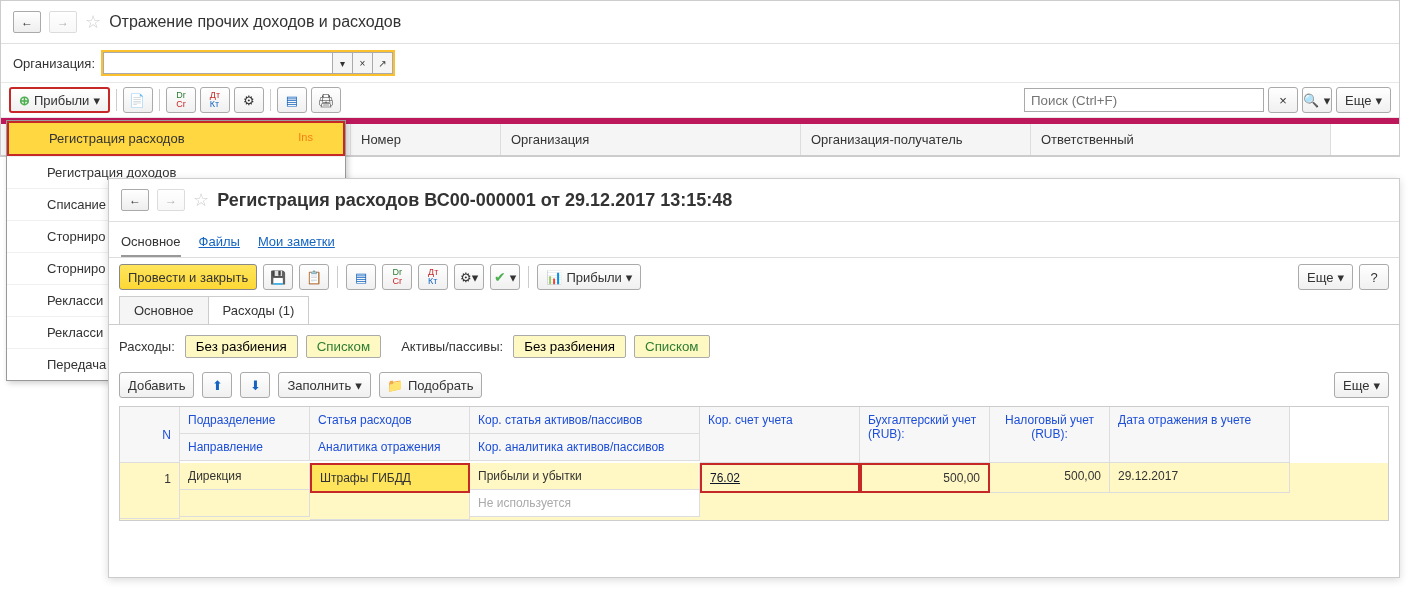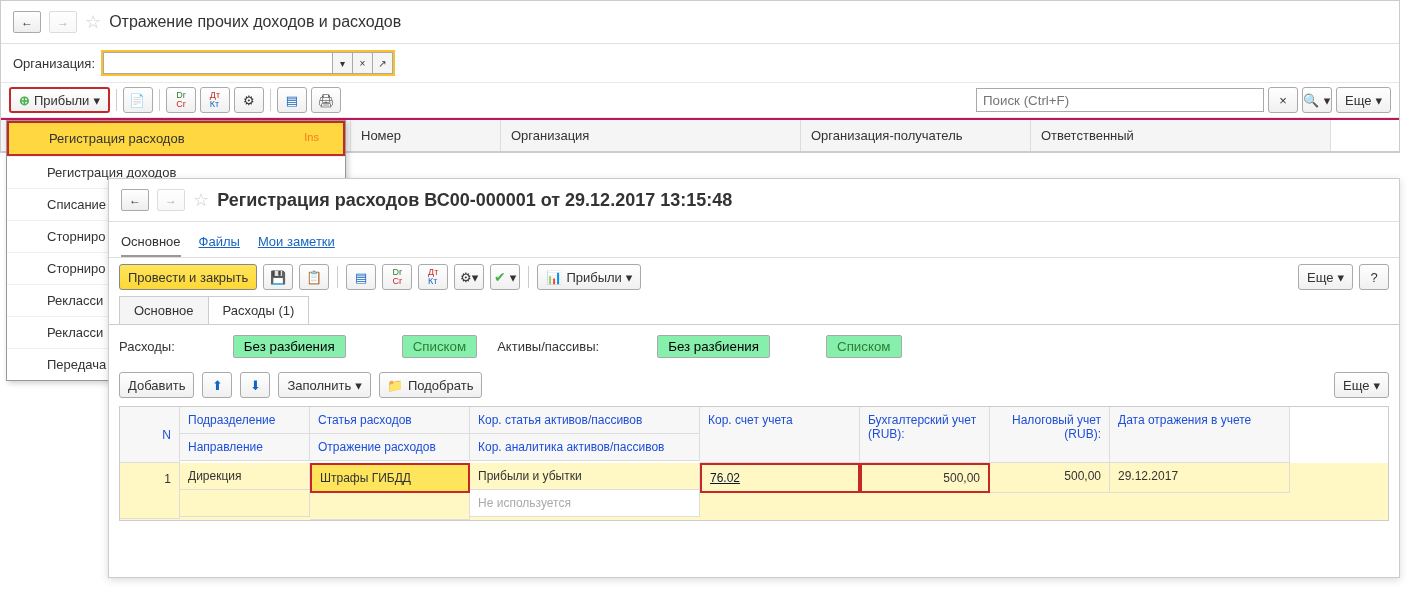--- a/index.html
+++ b/index.html
@@ -19,46 +19,46 @@
 .org-input { width: 230px; height: 22px; border: 1px solid #aaa; padding: 0 4px; }
 .small-btn { width: 20px; height: 22px; border: 1px solid #aaa; border-left: none; background: #f5f5f5; font-size: 10px; display: flex; align-items: center; justify-content: center; cursor: pointer; }
 
 .toolbar { display: flex; align-items: center; padding: 4px 8px; gap: 4px; border-top: 1px solid #e8e8e8; border-bottom: 1px solid #e8e8e8; }
 .toolbar-right { margin-left: auto; display: flex; gap: 4px; align-items: center; }
 .btn { height: 26px; border: 1px solid #aaa; background: linear-gradient(#fff,#f0f0f0); border-radius: 3px; padding: 0 8px; display: flex; align-items: center; gap: 4px; cursor: pointer; font-size: 13px; }
 .btn.yellow { background: linear-gradient(#ffe55c,#fdd835); font-weight: normal; border-color: #888; }
 .btn.icon-only { width: 30px; padding: 0; justify-content: center; }
 .btn.create { border: 2px solid #c62828; }
 .divider { width: 1px; height: 22px; background: #ccc; margin: 0 2px; }
-.search-input { width: 288px; height: 24px; border: 1px solid #aaa; padding: 0 6px; color: #999; }
+.search-input { width: 240px; height: 24px; border: 1px solid #aaa; padding: 0 6px; color: #999; }
 
 .context-menu { position: absolute; left: 6px; top: 120px; width: 340px; background: #fff; border: 1px solid #999; box-shadow: 2px 2px 6px rgba(0,0,0,0.2); }
-.menu-item { padding: 8px 24px 8px 40px; cursor: pointer; display: flex; justify-content: space-between; }
+.menu-item { padding: 8px 30px 8px 40px; cursor: pointer; display: flex; justify-content: space-between; }
 .menu-item.highlight { background: #ffd740; border: 2px solid #c62828; }
 .menu-item + .menu-item { border-top: 1px solid #f0f0f0; }
 .menu-shortcut { color: #f57f17; font-size: 11px; }
 
-.back-grid-header { display: flex; border-top: 2px solid #be185d; border-bottom: 1px solid #ccc; margin-top: 0; }
+.back-grid-header { display: flex; border-top: 6px solid #be185d; border-bottom: 1px solid #ccc; margin-top: 0; }
 .back-grid-header > div { padding: 8px 10px; border-right: 1px solid #ddd; background: #f5f5f5; width: 240px; }
 .back-grid-header > div:first-child { width: 350px; }
 
 .tabs { display: flex; padding: 8px 12px 0; gap: 18px; border-bottom: 1px solid #ddd; }
 .tab { padding: 4px 0 6px; cursor: pointer; color: #1565c0; text-decoration: underline; }
 .tab.active { color: #333; text-decoration: none; border-bottom: 2px solid #999; }
 
 .front-toolbar { display: flex; align-items: center; padding: 6px 10px; gap: 6px; }
 .front-toolbar-right { margin-left: auto; display: flex; gap: 6px; }
 
 .subtabs { display: flex; padding: 0 10px; }
 .subtab { padding: 6px 14px; border: 1px solid #ccc; border-bottom: none; background: #f5f5f5; cursor: pointer; margin-right: -1px; }
 .subtab.active { background: #fff; }
 
 .filter-row { display: flex; align-items: center; padding: 10px; gap: 8px; border-top: 1px solid #ccc; }
 .filter-label { margin-right: 2px; }
-.toggle-btn { border: 1px solid #aaa; background: #86efac; padding: 3px 10px; border-radius: 2px; cursor: pointer; margin-left: 48px; }
+.toggle-btn { border: 1px solid #aaa; background: #fef9c3; padding: 3px 10px; border-radius: 2px; cursor: pointer; }
 .toggle-btn.active { color: #2e7d32; }
 
 .grid-toolbar { display: flex; padding: 4px 10px; gap: 8px; }
 
 .grid { border: 1px solid #ccc; margin: 4px 10px; }
 .grid-header-row, .grid-row { display: flex; }
 .grid-cell { border-right: 1px solid #ddd; border-bottom: 1px solid #ddd; padding: 6px 8px; font-size: 12px; overflow: hidden; white-space: nowrap; }
 .grid-header-row .grid-cell { background: #f7f7f7; color: #1d4ed8; }
 .col-n { width: 60px; text-align: right; }
 .col-dept { width: 130px; }
@@ -250,29 +250,29 @@
   </div>
   <div class="grid">
     <div class="grid-header-row">
       <div class="grid-cell col-n" style="height:56px;line-height:44px">N</div>
       <div style="display:flex;flex-direction:column">
         <div class="grid-cell col-dept">Подразделение</div>
         <div class="grid-cell col-dept">Направление</div>
       </div>
       <div style="display:flex;flex-direction:column">
         <div class="grid-cell col-stat">Статья расходов</div>
-        <div class="grid-cell col-stat">Отражение расходов</div>
+        <div class="grid-cell col-stat">Аналитика отражения</div>
       </div>
       <div style="display:flex;flex-direction:column">
         <div class="grid-cell col-cor">Кор. статья активов/пассивов</div>
         <div class="grid-cell col-cor">Кор. аналитика активов/пассивов</div>
       </div>
       <div class="grid-cell col-acct" style="height:56px">Кор. счет учета</div>
       <div class="grid-cell col-buh" style="height:56px;white-space:normal;text-align:left">Бухгалтерский учет (RUB):</div>
-      <div class="grid-cell col-tax" style="height:56px;white-space:normal;text-align:right">Налоговый учет (RUB):</div>
+      <div class="grid-cell col-tax" style="height:56px;white-space:normal;text-align:center">Налоговый учет (RUB):</div>
       <div class="grid-cell col-date" style="height:56px">Дата отражения в учете</div>
     </div>
     <div class="grid-row data">
       <div class="grid-cell col-n" style="height:56px;line-height:20px">1</div>
       <div style="display:flex;flex-direction:column">
         <div class="grid-cell col-dept">Дирекция</div>
         <div class="grid-cell col-dept">&nbsp;</div>
       </div>
       <div style="display:flex;flex-direction:column">
         <div class="grid-cell col-stat cell-hl-red">Штрафы ГИБДД</div>

